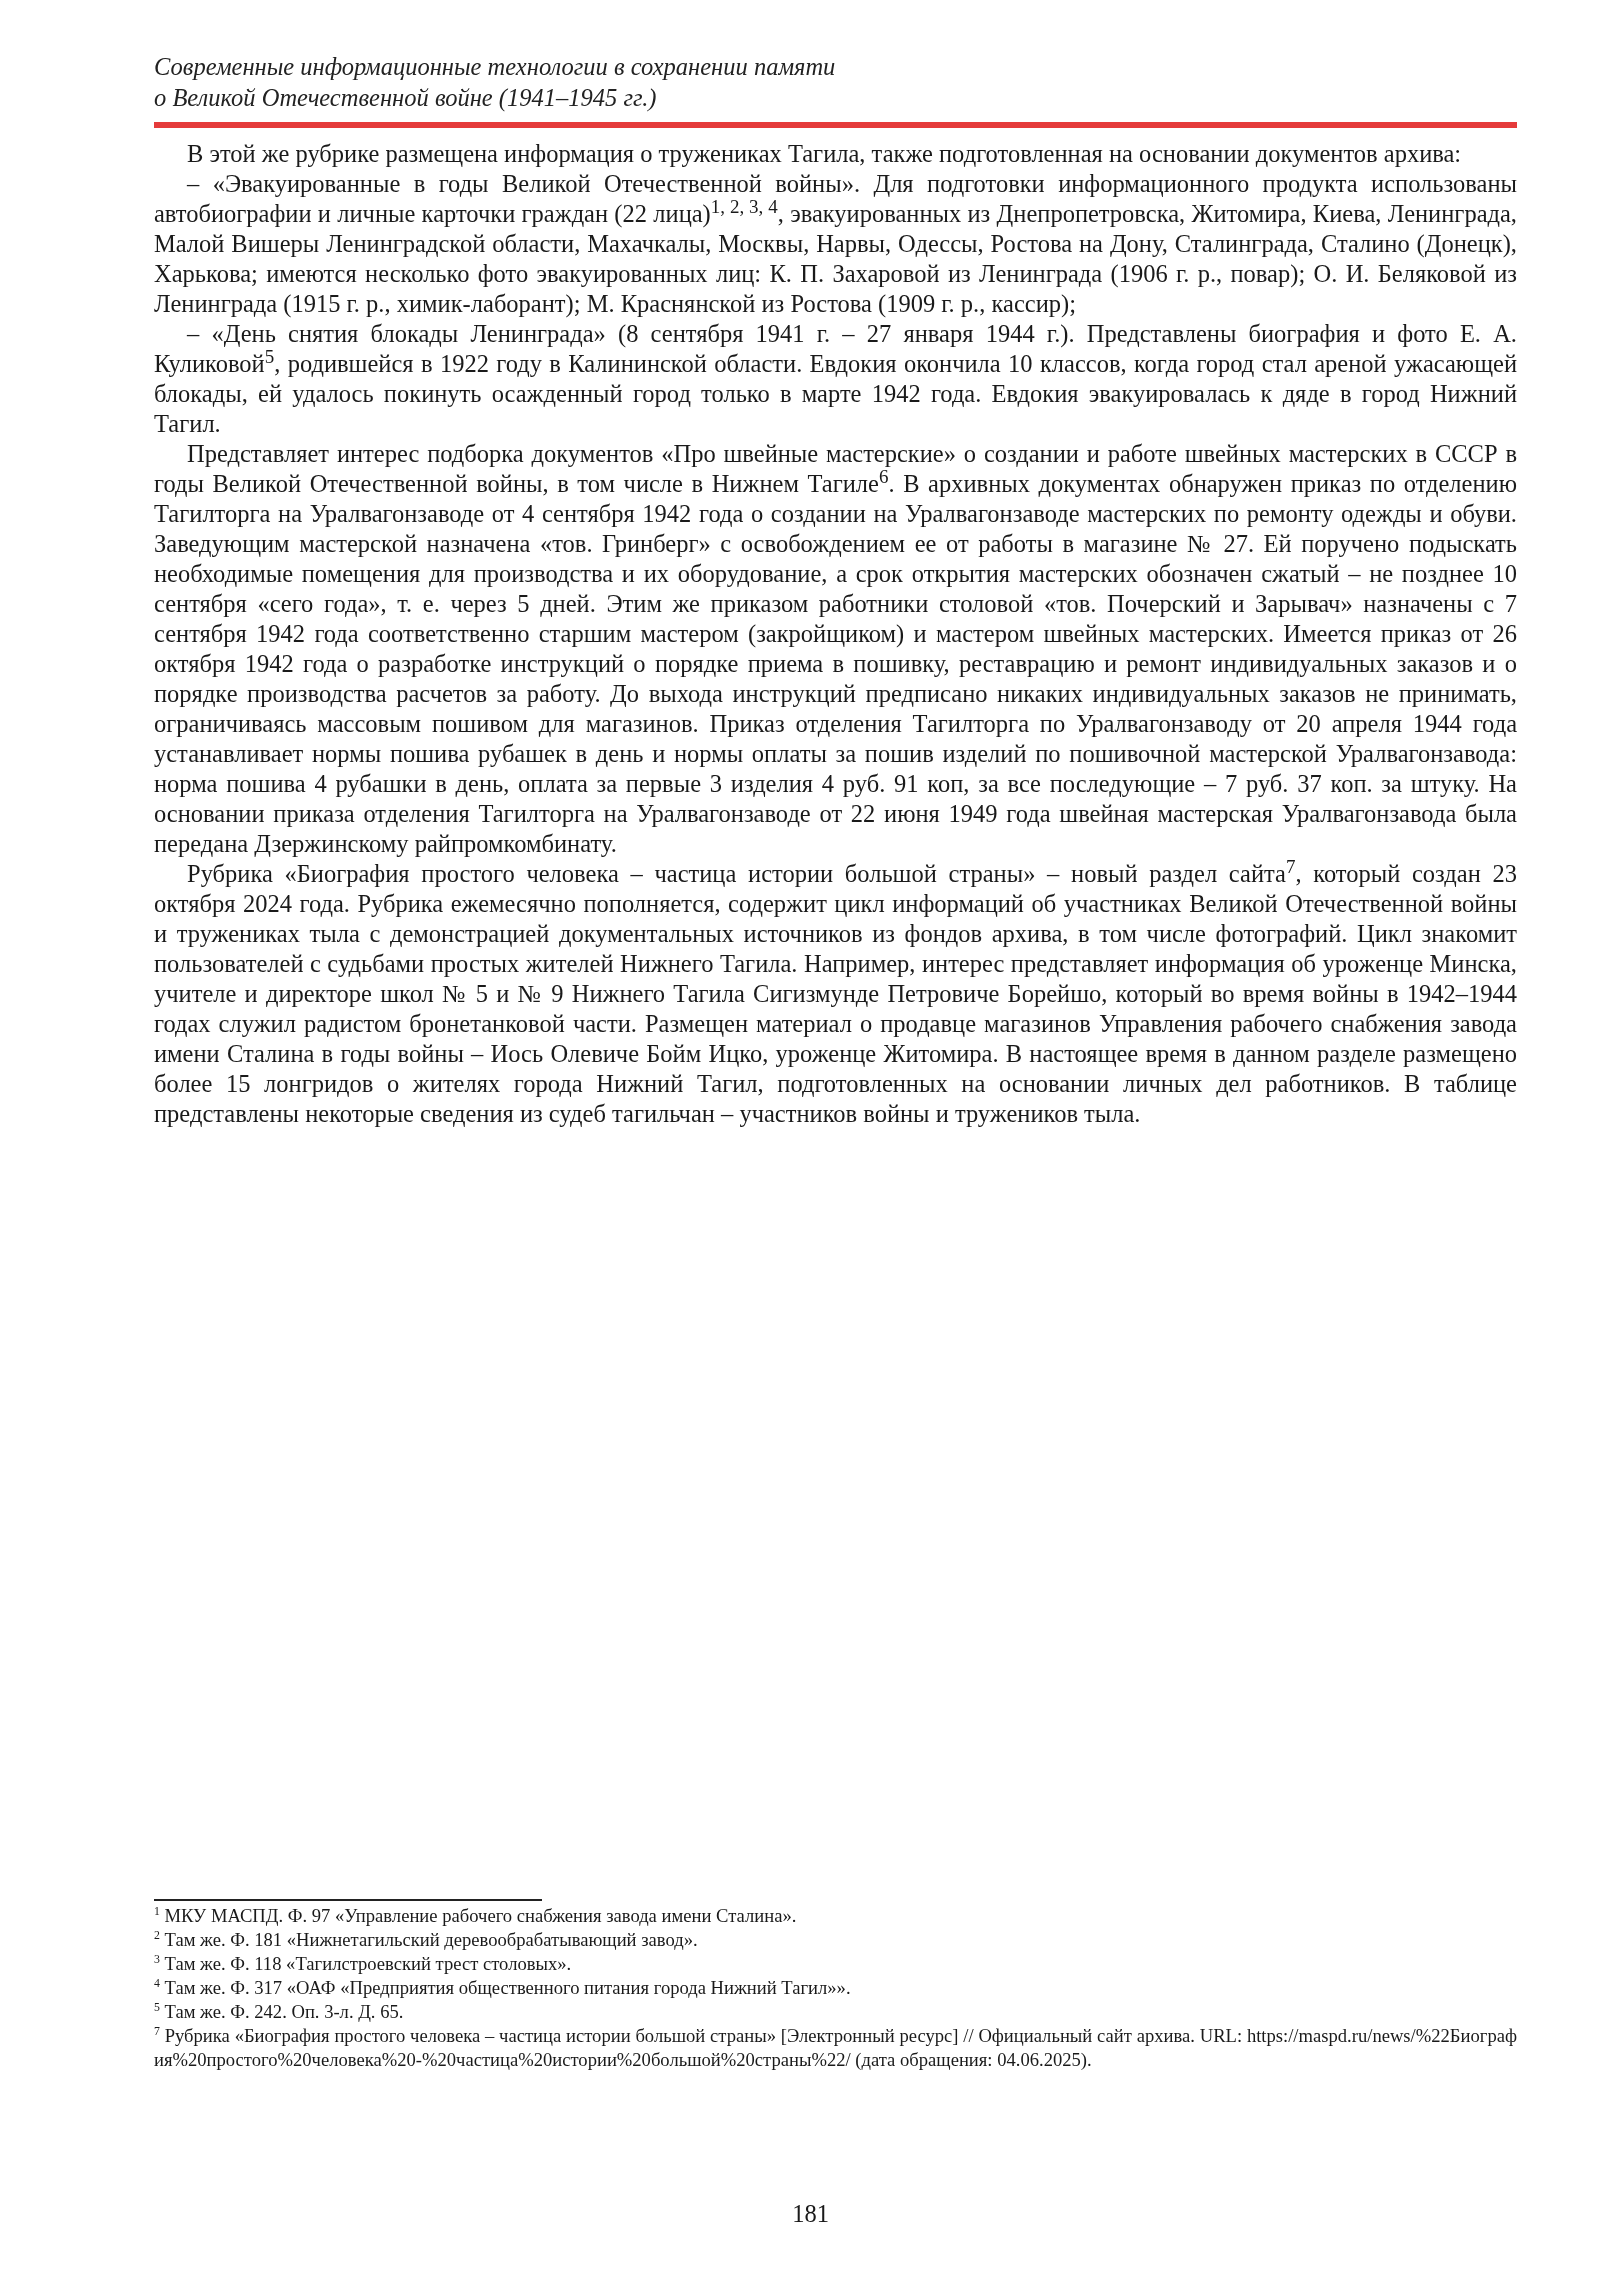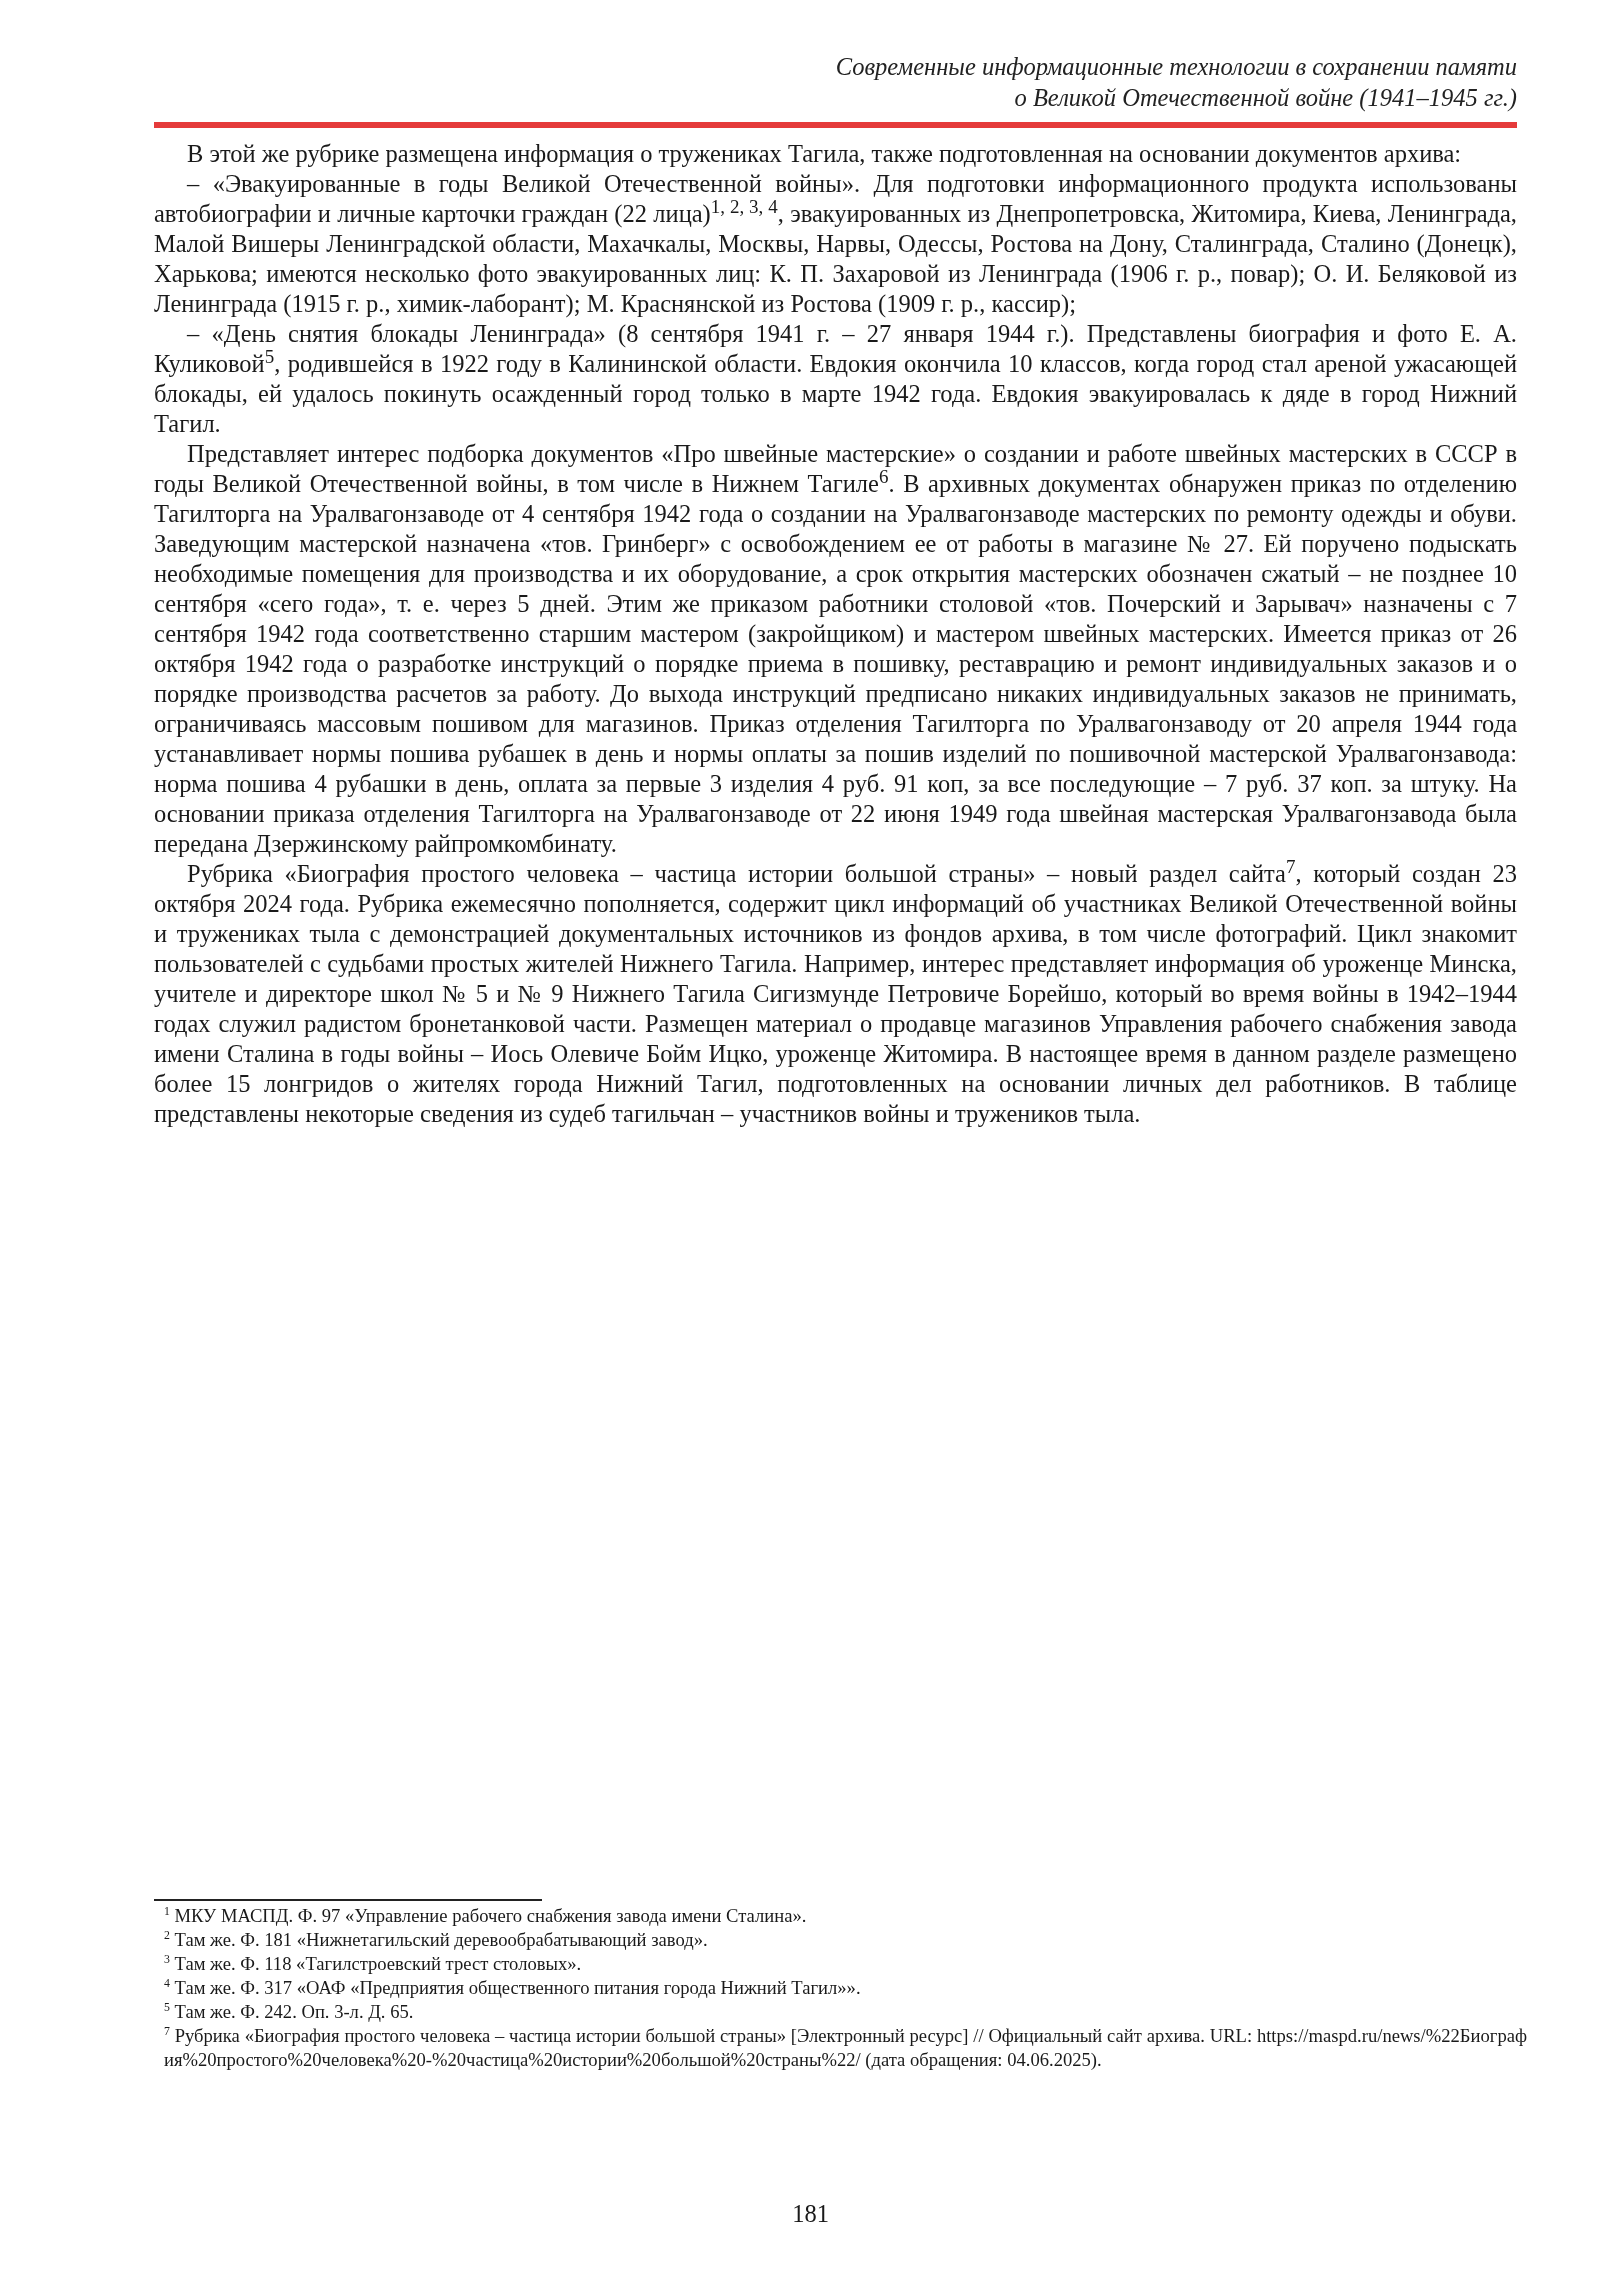--- a/index.html
+++ b/index.html
@@ -1,23 +1,23 @@
 <!DOCTYPE html>
 <html><head>
 <meta charset="utf-8">
 <style>
   html, body { margin: 0; padding: 0; background: #ffffff; }
   body { width: 1621px; height: 2293px; position: relative; overflow: hidden; font-family: "Liberation Serif", "DejaVu Serif", serif; color: #1a1a1a; }
-  .header { position: absolute; left: 154px; width: 1363px; top: 51px; text-align: right; font-style: italic; font-size: 24.5px; line-height: 31px; color: #222; }
+  .header { position: absolute; left: 154px; width: 1363px; top: 51px; font-style: italic; font-size: 24.5px; line-height: 31px; color: #222; }
   .red-rule { position: absolute; left: 154px; width: 1363px; top: 122px; height: 5.9px; background: #e53b3b; }
   .body-text { position: absolute; left: 154px; width: 1363px; top: 139px; font-size: 24.5px; line-height: 30px; text-align: justify; }
   .body-text p { margin: 0; text-indent: 33px; }
   sup { font-size: 19px; line-height: 0; vertical-align: super; }
   .fn-rule { position: absolute; left: 154px; width: 388px; top: 1899px; height: 2px; background: #222; }
-  .footnotes { position: absolute; left: 154px; width: 1363px; top: 1904px; font-size: 18.6px; line-height: 24px; text-align: justify; margin-left: 10px; }
+  .footnotes { position: absolute; left: 154px; width: 1363px; top: 1904px; font-size: 18.6px; line-height: 24px; text-align: justify; }
   .footnotes .fn { margin: 0; }
   .footnotes sup { font-size: 11.8px; }
   .url { word-break: break-all; }
   .page-number { position: absolute; left: 0; width: 1621px; top: 2200px; text-align: center; font-size: 24.5px; }
 </style>
 </head>
 <body>
 
 <div class="header">
   <div>Современные информационные технологии в сохранении памяти</div>

